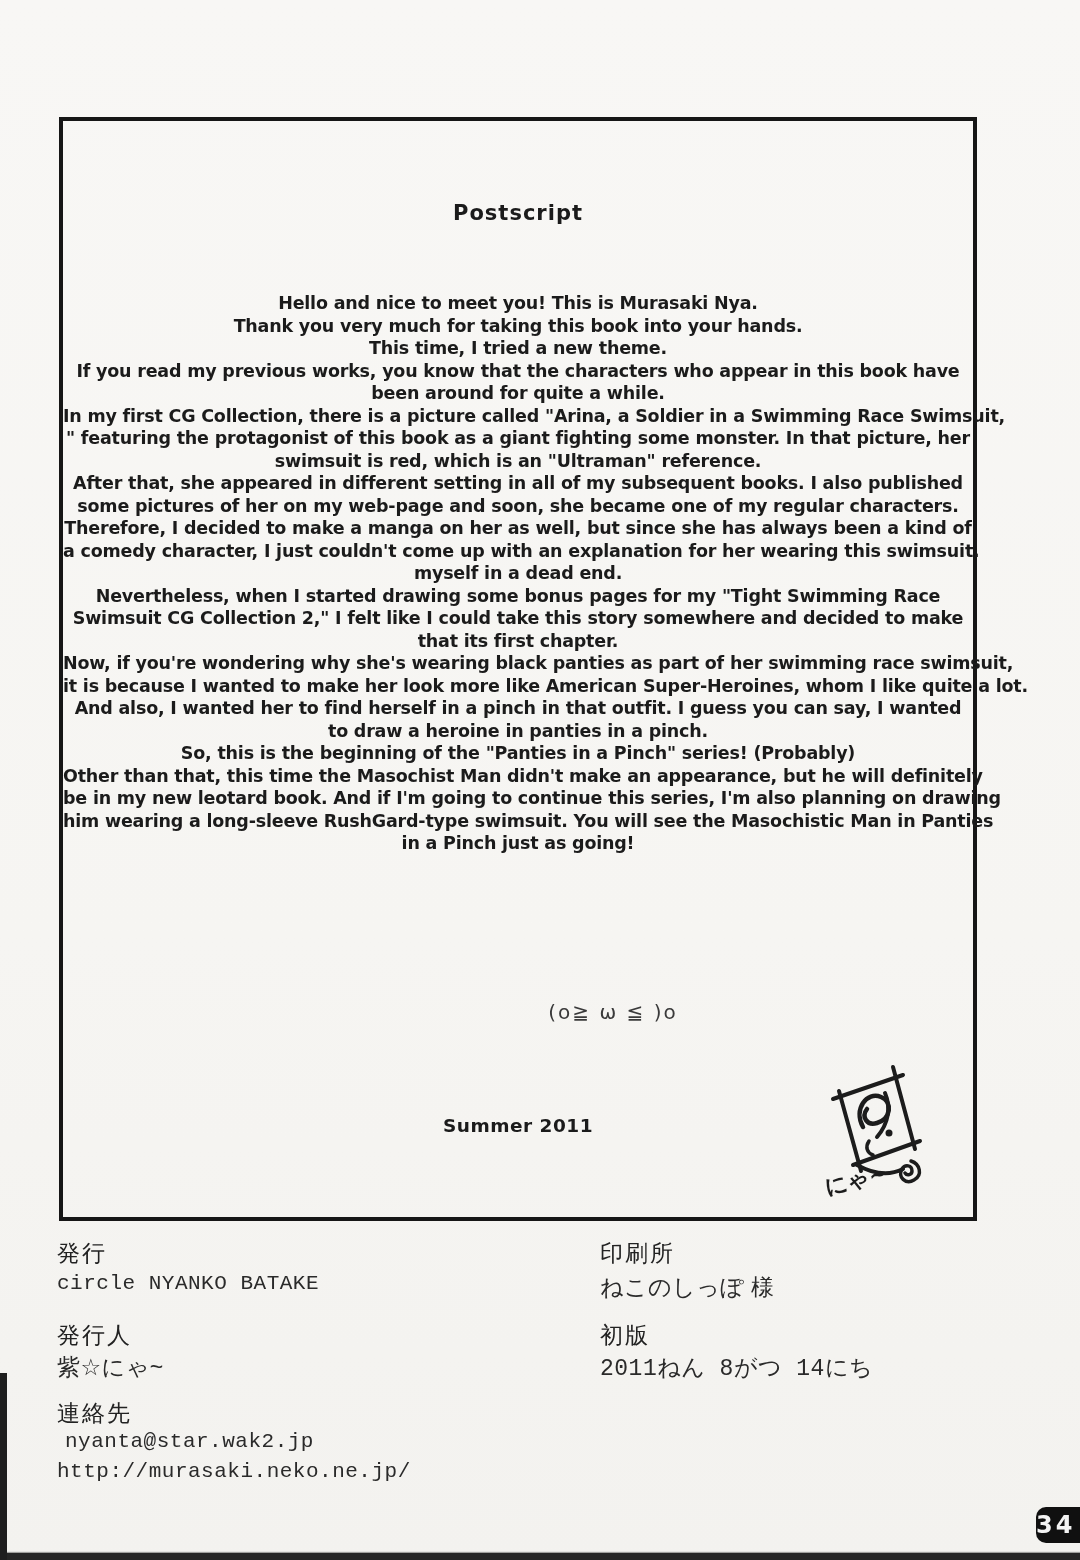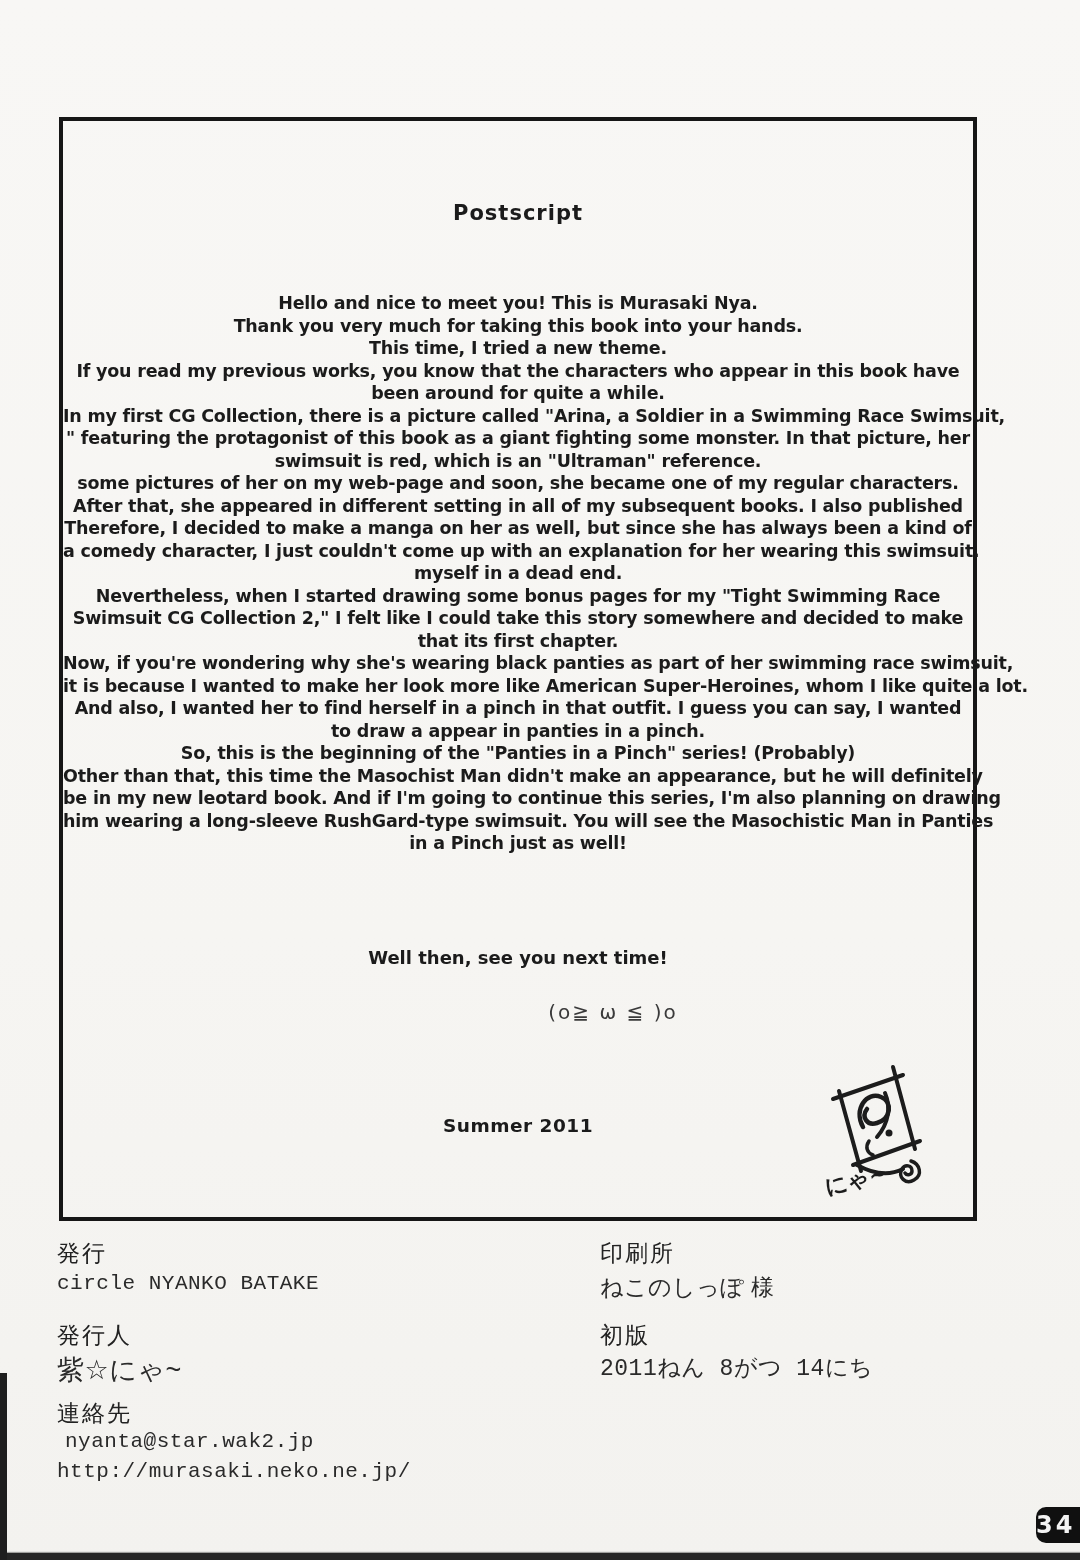--- a/index.html
+++ b/index.html
@@ -78,40 +78,39 @@
 
     <div class="ps-body">
         <div class="line">Hello and nice to meet you! This is Murasaki Nya.</div>
         <div class="line">Thank you very much for taking this book into your hands.</div>
         <div class="line">This time, I tried a new theme.</div>
         <div class="line">If you read my previous works, you know that the characters who appear in this book have</div>
         <div class="line">been around for quite a while.</div>
         <div class="line">In my first CG Collection, there is a picture called "Arina, a Soldier in a Swimming Race Swimsuit,</div>
         <div class="line">" featuring the protagonist of this book as a giant fighting some monster. In that picture, her</div>
         <div class="line">swimsuit is red, which is an "Ultraman" reference.</div>
+        <div class="line">After that, she appeared in different setting in all of my subsequent books. I also published</div>
         <div class="line">some pictures of her on my web-page and soon, she became one of my regular characters.</div>
-        <div class="line">After that, she appeared in different setting in all of my subsequent books. I also published</div>
         <div class="line">Therefore, I decided to make a manga on her as well, but since she has always been a kind of</div>
         <div class="line">a comedy character, I just couldn't come up with an explanation for her wearing this swimsuit.</div>
         <div class="line">myself in a dead end.</div>
         <div class="line">Nevertheless, when I started drawing some bonus pages for my "Tight Swimming Race</div>
         <div class="line">Swimsuit CG Collection 2," I felt like I could take this story somewhere and decided to make</div>
         <div class="line">that its first chapter.</div>
         <div class="line">Now, if you're wondering why she's wearing black panties as part of her swimming race swimsuit,</div>
         <div class="line">it is because I wanted to make her look more like American Super-Heroines, whom I like quite a lot.</div>
         <div class="line">And also, I wanted her to find herself in a pinch in that outfit. I guess you can say, I wanted</div>
-        <div class="line">to draw a appear in panties in a pinch.</div>
+        <div class="line">to draw a heroine in panties in a pinch.</div>
         <div class="line">So, this is the beginning of the "Panties in a Pinch" series! (Probably)</div>
         <div class="line">Other than that, this time the Masochist Man didn't make an appearance, but he will definitely</div>
         <div class="line">be in my new leotard book. And if I'm going to continue this series, I'm also planning on drawing</div>
         <div class="line">him wearing a long-sleeve RushGard-type swimsuit. You will see the Masochistic Man in Panties</div>
-        <div class="line">in a Pinch just as well!</div>
+        <div class="line">in a Pinch just as going!</div>
       </div>
 
-    <div class="ps-closing">Well then, see you next time!</div>
     <div class="ps-emoticon">(o≧ ω ≦ )o</div>
     <div class="ps-date">Summer 2011</div>
 
     <svg class="signature" viewBox="0 0 120 155">
 
       <line x1="10" y1="50" x2="80" y2="26" stroke-width="4"></line>
       <line x1="70" y1="18" x2="92" y2="100" stroke-width="4"></line>
       <line x1="97" y1="92" x2="30" y2="116" stroke-width="4"></line>
       <line x1="38" y1="122" x2="16" y2="42" stroke-width="4"></line>
 
@@ -125,21 +124,21 @@
 
       <text x="4" y="146" transform="rotate(-14 4 146)">にゃ~</text>
     </svg>
   </div>
 
   <div class="colophon">
     <div class="co-label" style="left:57px;top:1238px;">発行</div>
     <div class="co-value" style="left:57px;top:1272px;">circle NYANKO BATAKE</div>
 
     <div class="co-label" style="left:57px;top:1320px;">発行人</div>
-    <div class="co-value" style="left:57px;top:1352px;font-family:'Liberation Sans','DejaVu Sans',sans-serif;font-size:27px;">紫☆にゃ~</div>
+    <div class="co-value" style="left:57px;top:1352px;font-family:'Liberation Sans','DejaVu Sans',sans-serif;font-size:23px;">紫☆にゃ~</div>
 
     <div class="co-label" style="left:57px;top:1398px;">連絡先</div>
     <div class="co-value" style="left:57px;top:1430px;margin-left:8px;">nyanta@star.wak2.jp</div>
     <div class="co-value" style="left:57px;top:1460px;">http://murasaki.neko.ne.jp/</div>
 
     <div class="co-label" style="left:600px;top:1238px;">印刷所</div>
     <div class="co-value" style="left:600px;top:1272px;font-family:'Liberation Sans','DejaVu Sans',sans-serif;font-size:23px;">ねこのしっぽ 様</div>
 
     <div class="co-label" style="left:600px;top:1320px;">初版</div>
     <div class="co-value" style="left:600px;top:1352px;font-family:Liberation Mono, monospace;font-size:23px;">2011ねん 8がつ 14にち</div>

